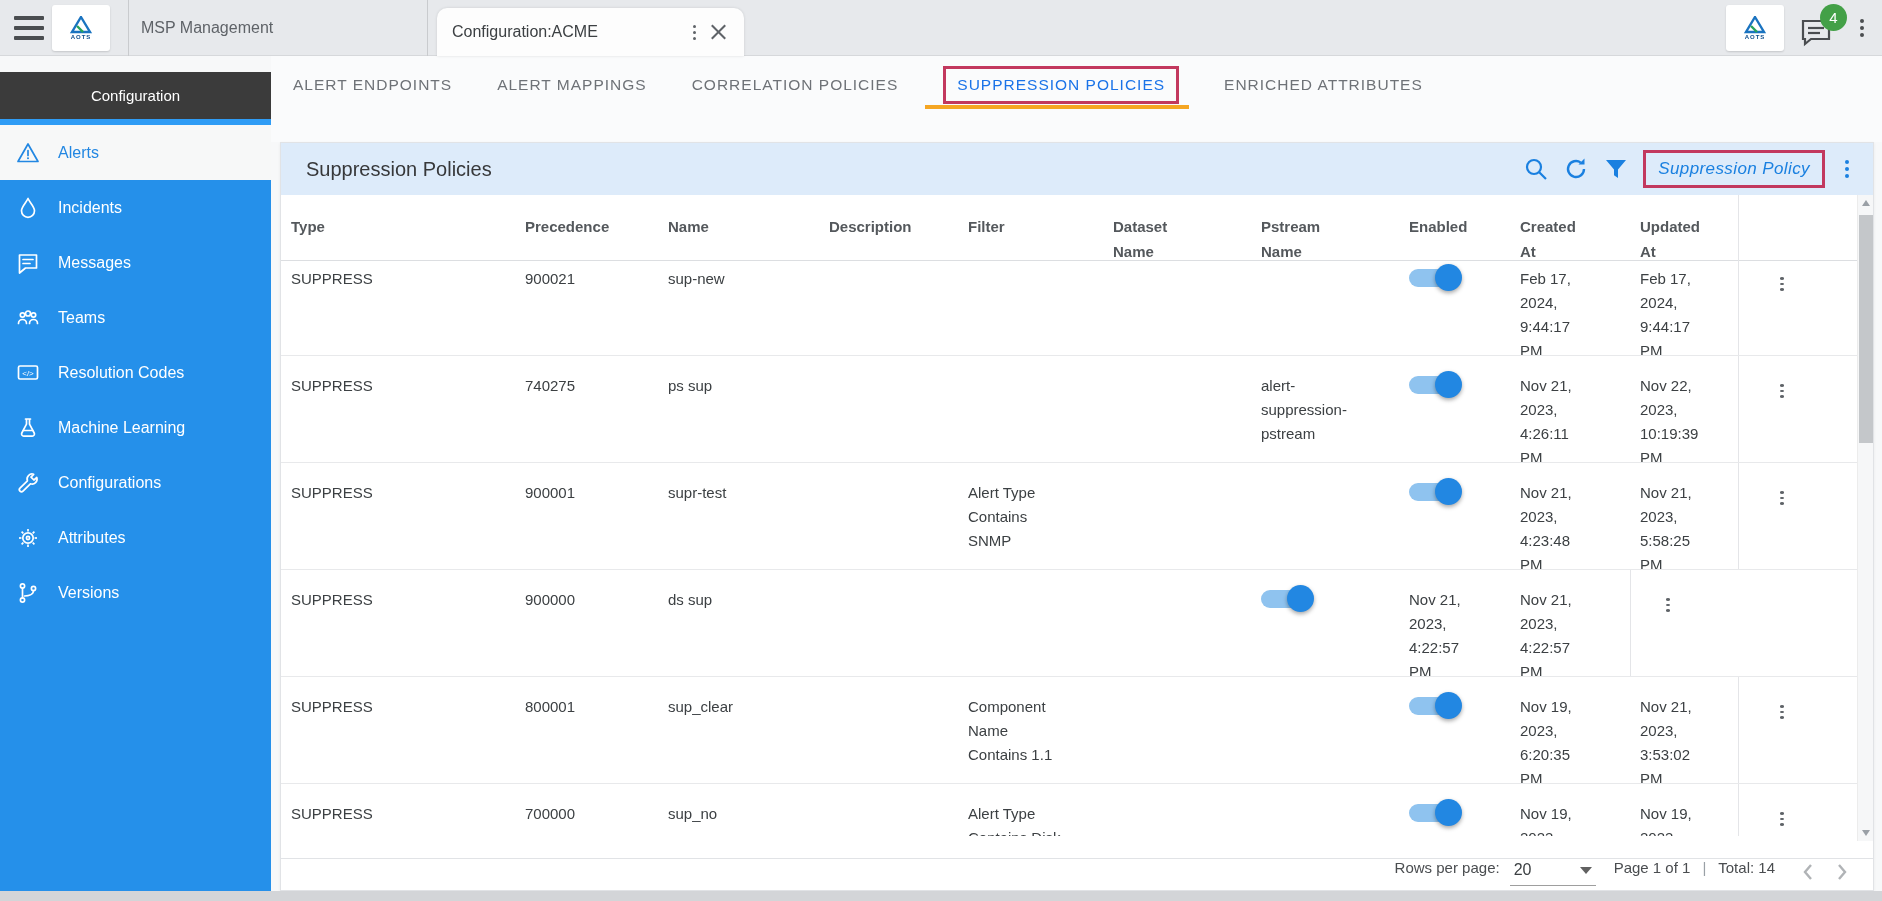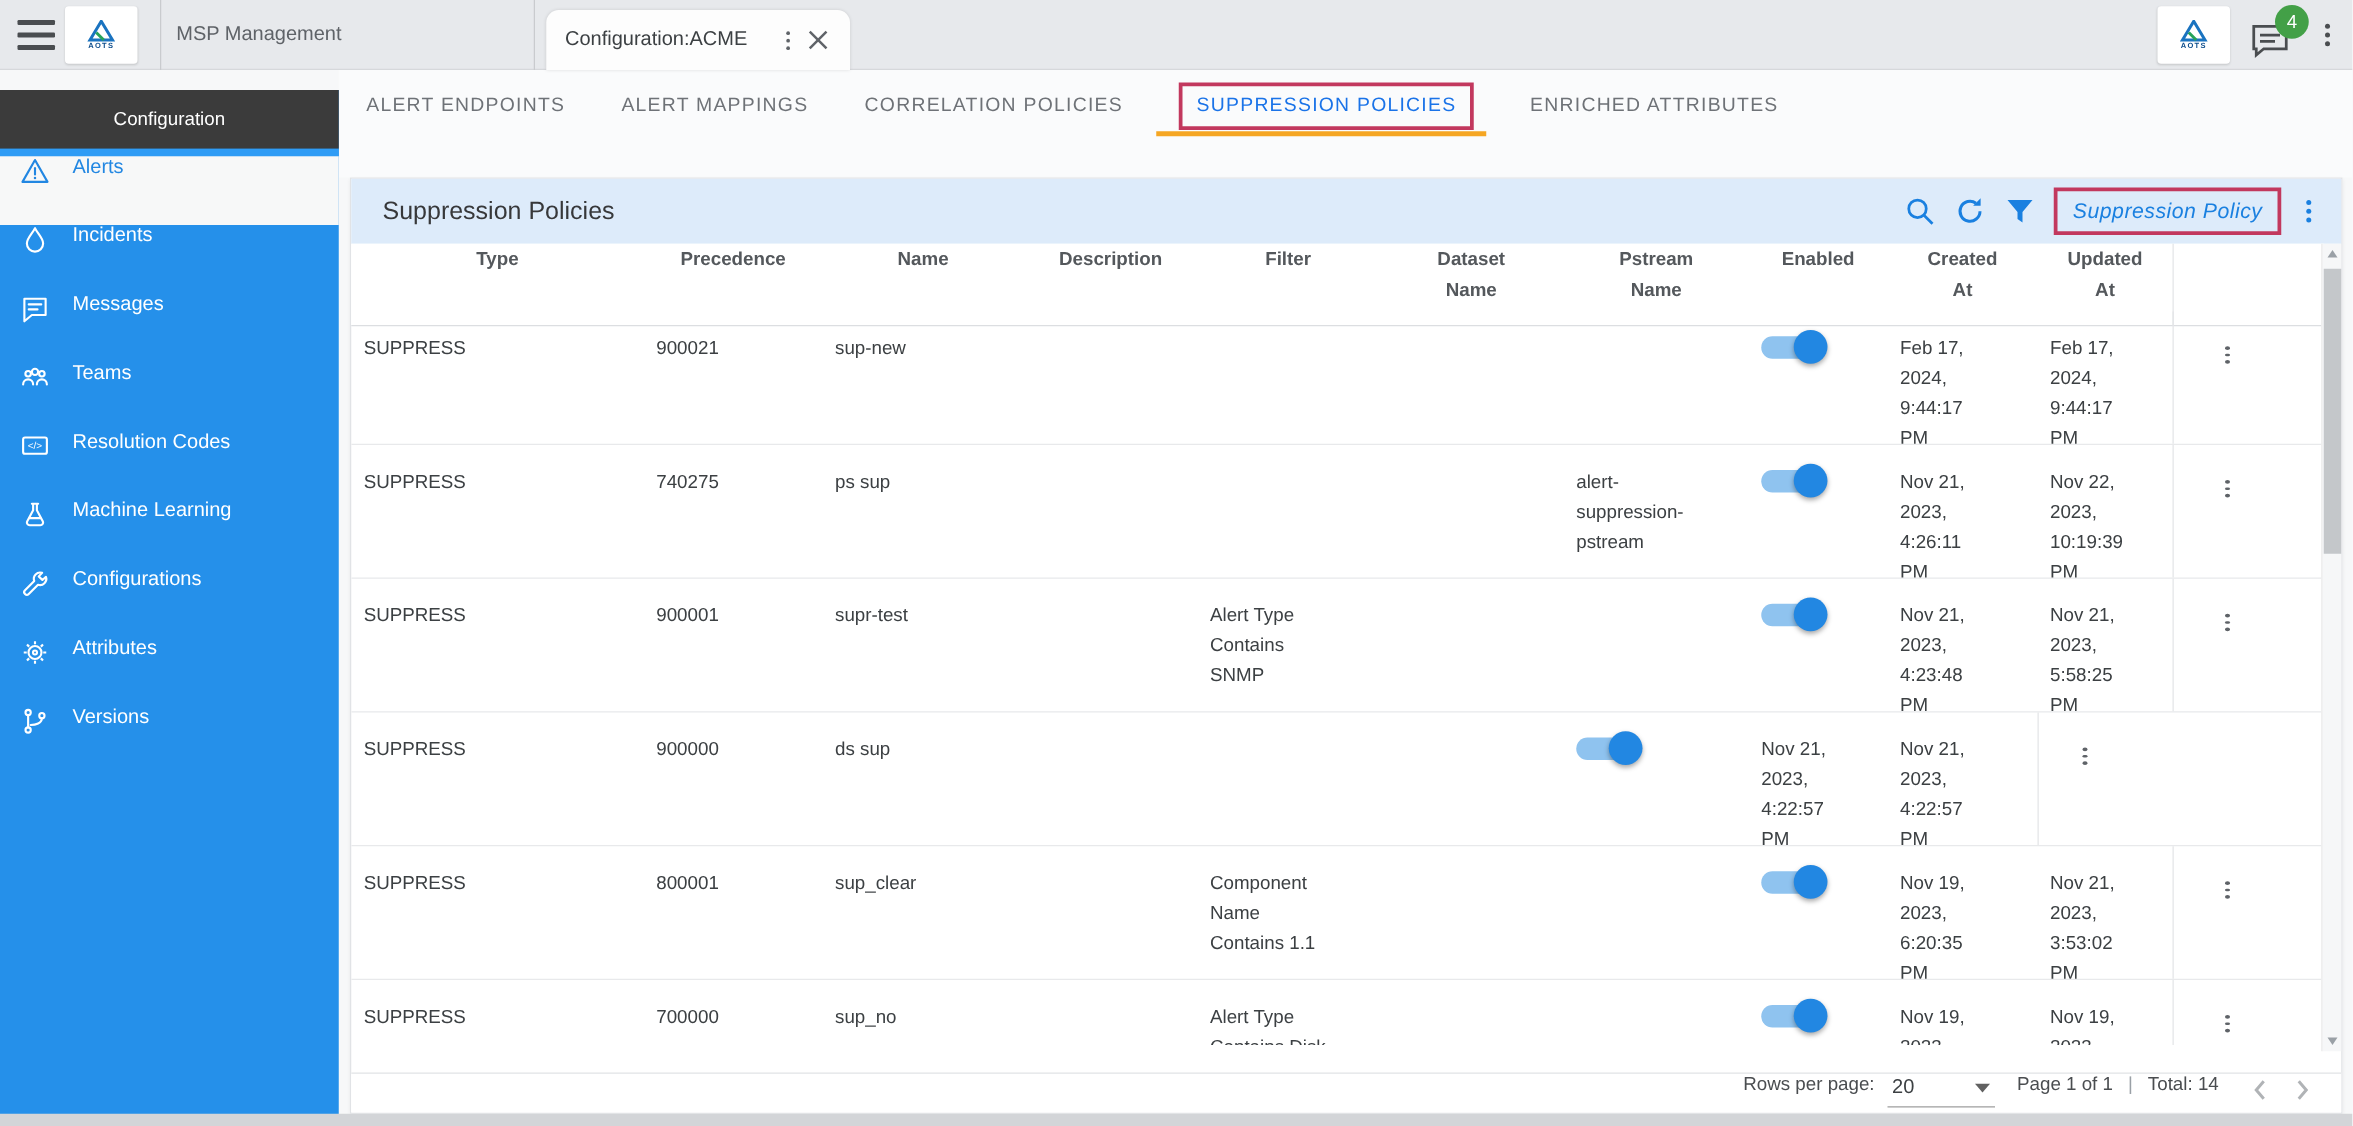--- a/index.html
+++ b/index.html
@@ -16,21 +16,21 @@
     box-shadow:0 1px 2px rgba(0,0,0,.15); display:flex; flex-direction:column;
     align-items:center; justify-content:center; }
   .logo-box.left { left:52px; top:5px; }
   .logo-box.right { left:1720px; top:5px; }
   .logo-mark { width:24px; height:18px; }
   .logo-text { font-size:6px; font-weight:700; color:#0d4d8c; letter-spacing:1px; }
   .msp-tab { position:absolute; left:128px; top:0; width:300px; height:56px;
     border-left:1px solid #c9cbce; border-right:1px solid #c9cbce;
     display:flex; align-items:center; padding-left:12px;
     color:#5f6368; font-size:16px; }
-  .active-tab { position:absolute; left:437px; top:8px; width:243px; height:48px;
+  .active-tab { position:absolute; left:437px; top:8px; width:307px; height:48px;
     background:#fdfdfd; border-radius:10px 10px 0 0; box-shadow:0 0 3px rgba(0,0,0,.12);
     display:flex; align-items:center; padding:0 16px 0 15px; color:#3c4043; font-size:16px; }
   .active-tab .spacer { flex:1; }
   .kebab { display:inline-flex; flex-direction:column; gap:3px; align-items:center;
     padding:4px; cursor:pointer; }
   .kebab i { width:4px; height:4px; border-radius:50%; background:currentColor; }
   .kebab.sm i { width:3px; height:3px; gap:2px; }
   .tab-kebab { color:#5f6368; margin-right:10px; }
   .close-x { width:18px; height:18px; position:relative; cursor:pointer; }
   .close-x::before,.close-x::after { content:""; position:absolute; left:-1px; top:8px;
@@ -44,21 +44,21 @@
     background:#43a047; color:#fff; font-size:15px; display:flex; align-items:center;
     justify-content:center; }
   .topbar-kebab { color:#4a4d50; margin:0 14px 0 16px; }
 
   
   .sidebar { position:absolute; left:0; top:72px; width:271px; height:845px;
     background:#2590ea; z-index:20; }
   .sidebar-header { height:47px; background:#3b3b3b; color:#fff; font-size:15px;
     display:flex; align-items:center; justify-content:center; }
   .sidebar-accent { height:6px; background:#2f9cf5; }
-  .side-item { height:55px; display:flex; padding-left:16px;
+  .side-item { height:55px; display:flex; align-items:center; padding-left:16px;
     color:#fff; font-size:16px; cursor:pointer; }
   .side-item .icn { width:24px; height:24px; margin-right:18px; flex:0 0 24px; }
   .side-item.active { background:#f7f8f8; color:#2287e2; }
 
   
   .tabs { position:absolute; top:56px; left:271px; right:0; height:86px;
     background:#fafbfc; display:flex; align-items:flex-start; padding-left:22px; gap:45px; }
   .tab { position:relative; padding-top:20px; font-size:15.5px; letter-spacing:1px;
     color:#6e7277; cursor:pointer; white-space:nowrap; }
   .tab.active { padding-top:10px; color:#1a73e8; }
@@ -77,22 +77,22 @@
   .add-btn { color:#1a80e0; font-size:17px; letter-spacing:.4px; }
   .panel-kebab { color:#1a80e0; margin-left:16px; }
 
   
   .grid-row { display:grid;
     grid-template-columns:234px 143px 161px 139px 145px 148px 148px 111px 120px 108px 1fr;
     width:1578px; }
   .cell { padding:0 10px; overflow:hidden; }
   .thead { position:absolute; top:52px; left:0; height:66px; border-bottom:1px solid #dcdee1;
     background:#fff; }
-  .thead .cell { padding-top:0; font-size:15px; font-weight:700; color:#54585c;
-    line-height:25px;text-align:center; }
+  .thead .cell { padding-top:19px; font-size:15px; font-weight:700; color:#54585c;
+    line-height:25px; }
   .thead .cell span { display:inline-block; }
   .thead .cell:nth-child(6) span, .thead .cell:nth-child(7) span,
   .thead .cell:nth-child(9) span, .thead .cell:nth-child(10) span { max-width:66px; }
   .tbody { position:absolute; top:106px; left:0; height:587px; overflow:hidden; }
   .t-row { height:107px; border-bottom:1px solid #e8e9eb; }
   .t-row .cell { padding-top:18px; font-size:15px; color:#3c4043; line-height:24px; }
   .t-row .cell.c-filter span { display:inline-block; max-width:95px; }
   .t-row .cell.c-ds span, .t-row .cell.c-ps span { display:inline-block; max-width:92px; }
   .t-row .cell.c-date span { display:inline-block; max-width:72px; }
   .cell.actions, .thead .cell.actions { border-left:1px solid #e4e5e8; }

